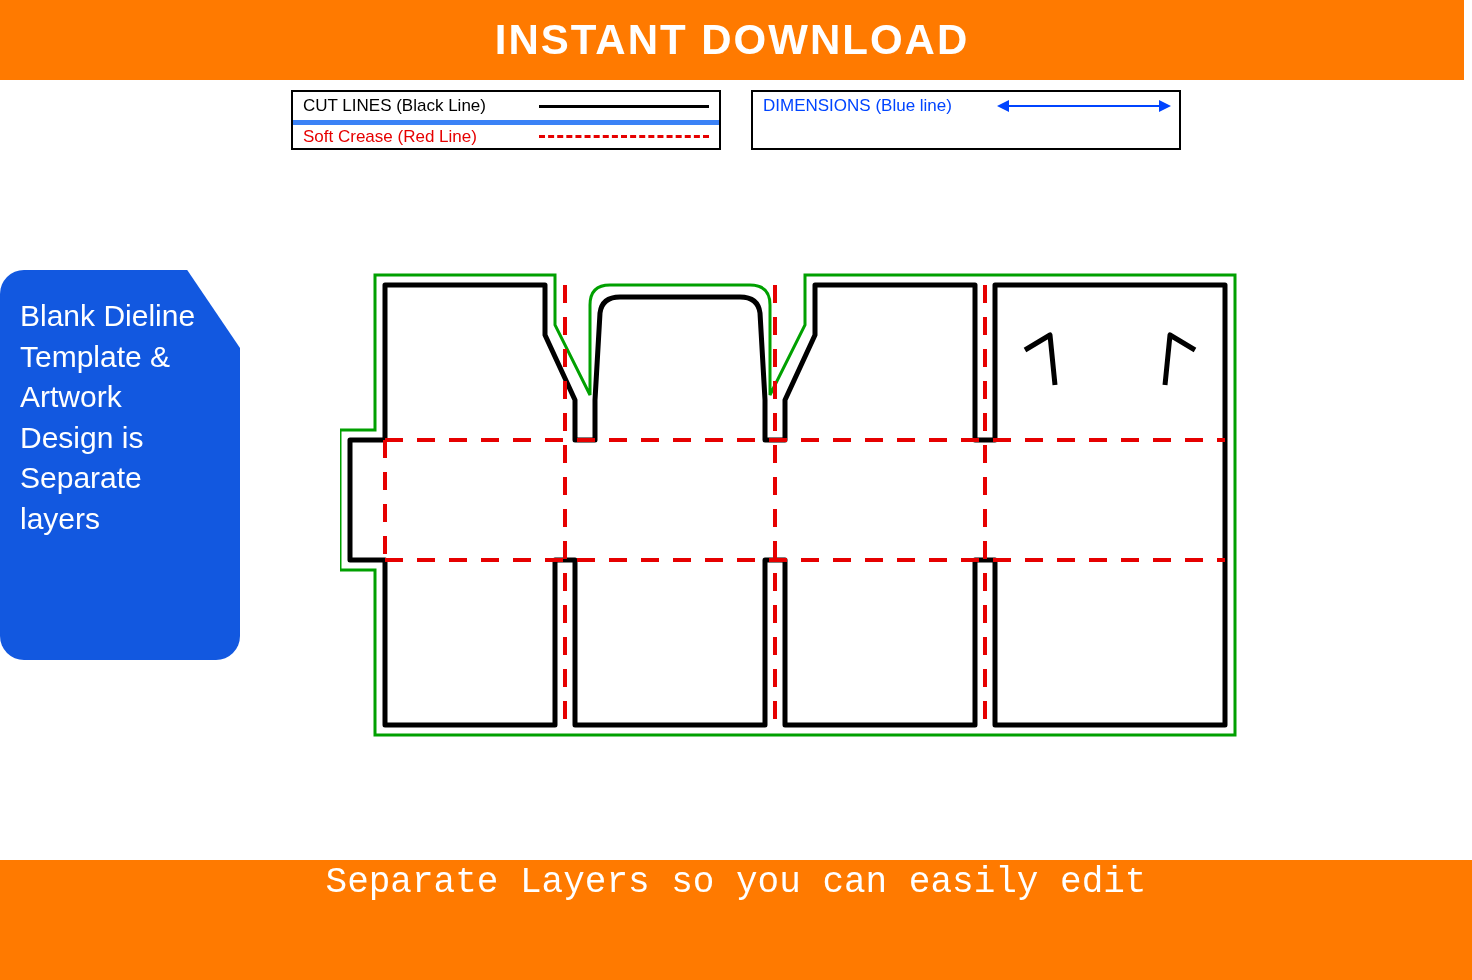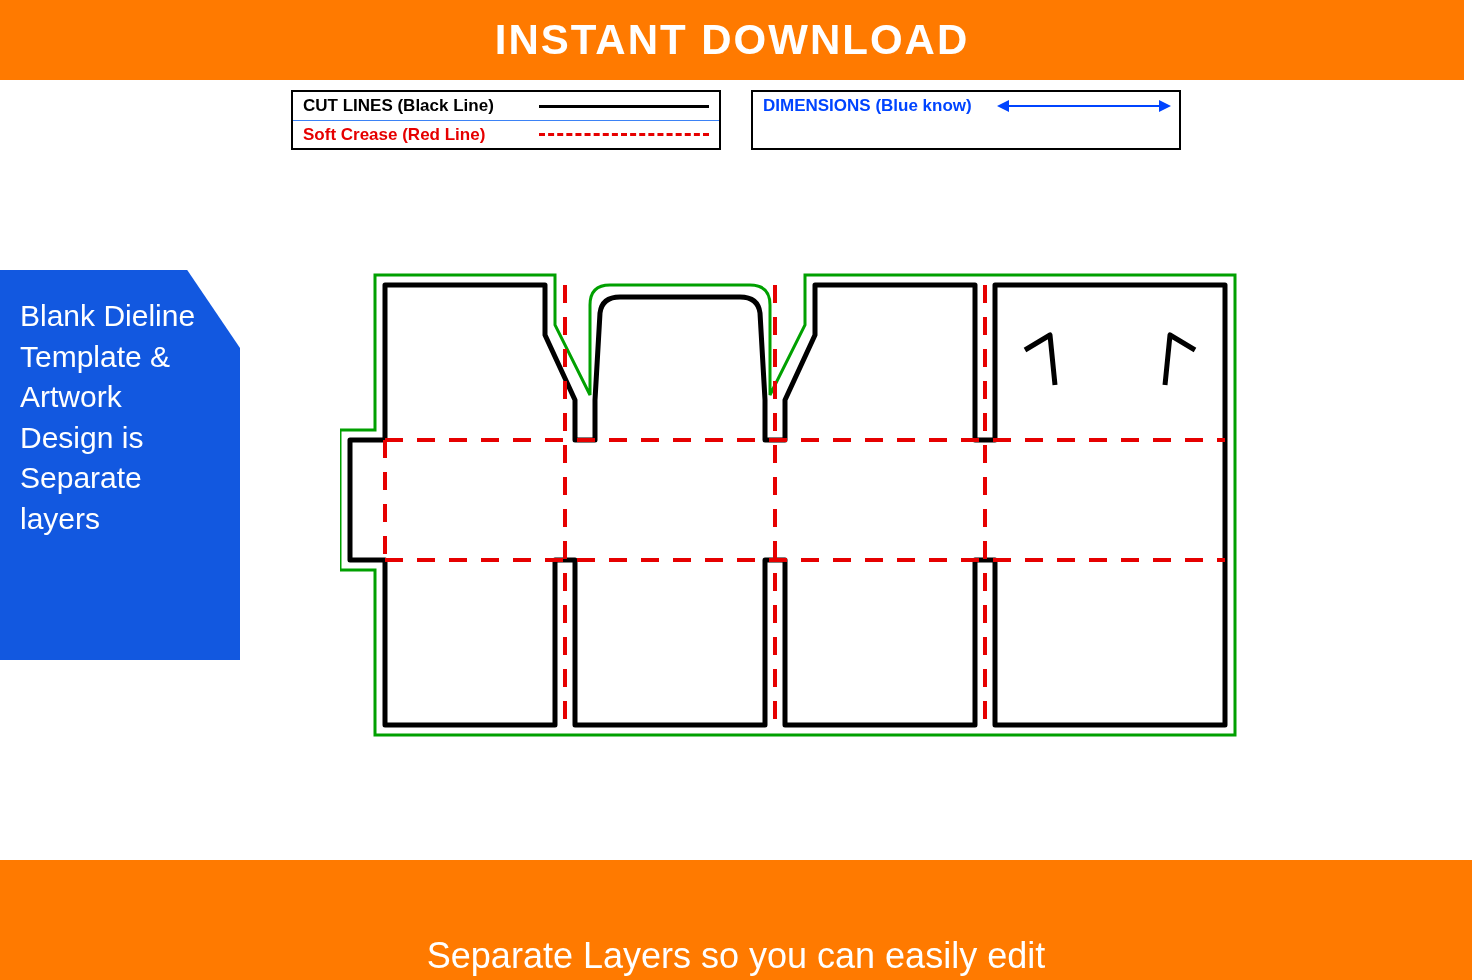--- a/index.html
+++ b/index.html
@@ -38,23 +38,23 @@
       border: 2px solid #000;
       width: 430px;
     }
     .legend-row {
       height: 28px;
       display: flex;
       align-items: center;
       padding: 0 10px;
       gap: 10px;
       font-size: 17px;
-      font-weight: 700;
-    }
-    .legend-row + .legend-row { border-top: 1px solid #3b82f6; }
+      font-weight: 400;
+    }
+    .legend-row + .legend-row { border-top: 5px solid #3b82f6; }
     .legend-row .lbl { flex: 1; }
     .legend-row .sample { width: 170px; height: 100%; display: flex; align-items: center; }
     .sample-black-solid { border-top: 3px solid #000; width: 100%; }
     .sample-red-dash {
       width: 100%;
       border-top: 3px dashed #e60000;
     }
     .sample-blue-arrow {
       width: 100%;
       height: 2px;
@@ -84,40 +84,42 @@
       left: 0;
       width: 240px;
       height: 390px;
       background: #1258e0;
       clip-path: polygon(0 0, 78% 0, 100% 20%, 100% 100%, 0 100%);
       padding: 26px 20px;
       color: #fff;
       font-size: 30px;
       line-height: 1.35;
       font-weight: 400;
+      border-radius: 24px;
     }
 
     .dieline-area {
       position: absolute;
       top: 235px;
       left: 340px;
       width: 900px;
       height: 520px;
     }
     .dieline-area svg { width: 100%; height: 100%; }
 
     .bottom-banner {
       position: absolute;
       bottom: 0; left: 0; right: 0;
       height: 120px;
       background: #ff7a00;
       display: flex;
-      align-items: flex-end;
+      align-items: flex-start;
       justify-content: center;
       text-align: center;
+      font-family: Liberation Mono, monospace;
     }
     .bottom-banner span {
       color: #fff;
       font-size: 36px;
       line-height: 1.3;
       font-weight: 500;
     }
   </style>
 </head>
 <body>
@@ -136,21 +138,21 @@
     </div>
     <div class="legend-row">
       <span class="lbl c-red">Soft Crease (Red Line)</span>
       <span class="sample">
           <span class="sample-red-dash"></span>
         </span>
     </div>
   </div>
   <div class="legend-box">
     <div class="legend-row">
-      <span class="lbl c-blue">DIMENSIONS (Blue know)</span>
+      <span class="lbl c-blue">DIMENSIONS (Blue line)</span>
       <span class="sample">
           <span class="sample-blue-arrow"></span>
         </span>
     </div>
   </div>
 </div>
 
 <div class="side-callout">
   <span>Blank Dieline Template &amp; Artwork Design is Separate layers</span>
 </div>

